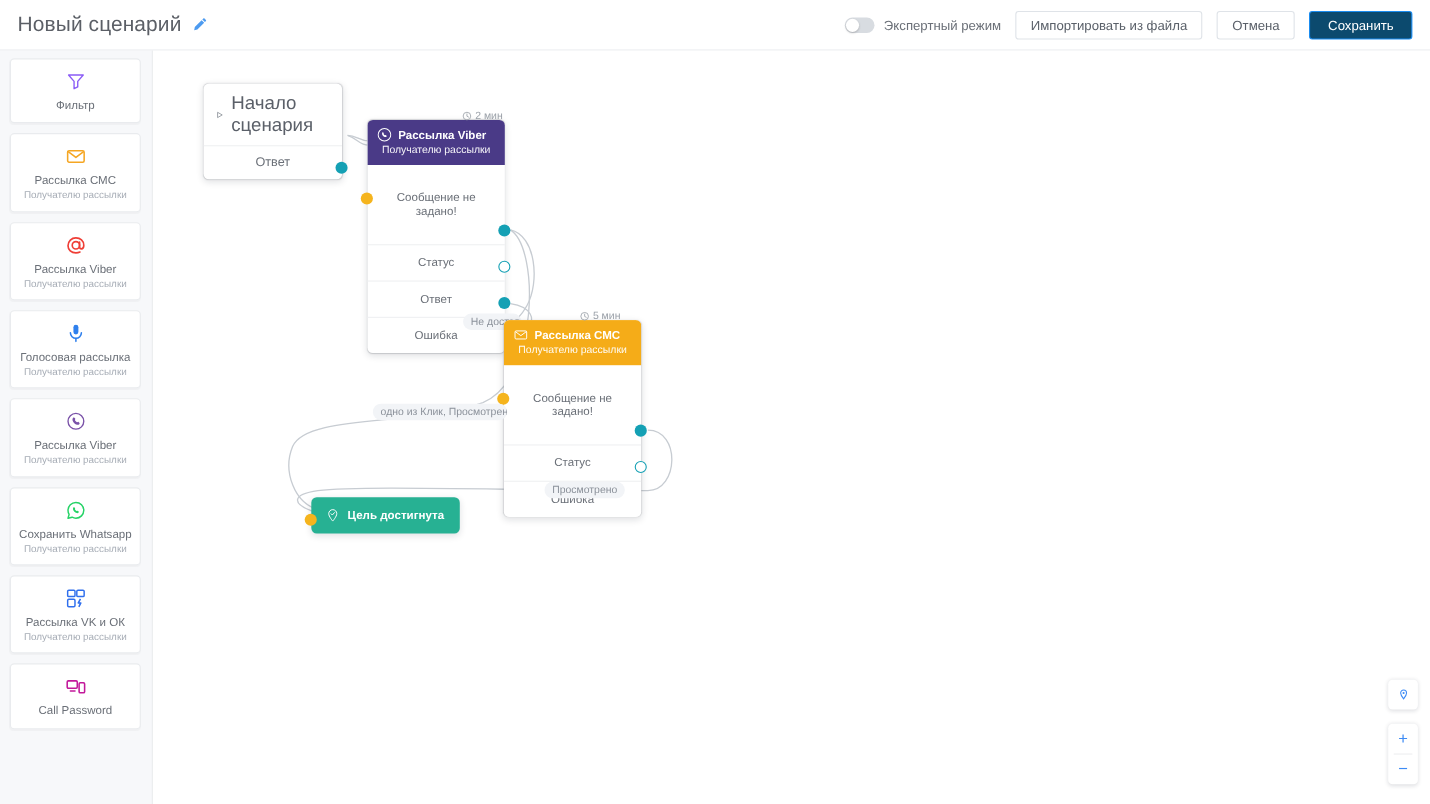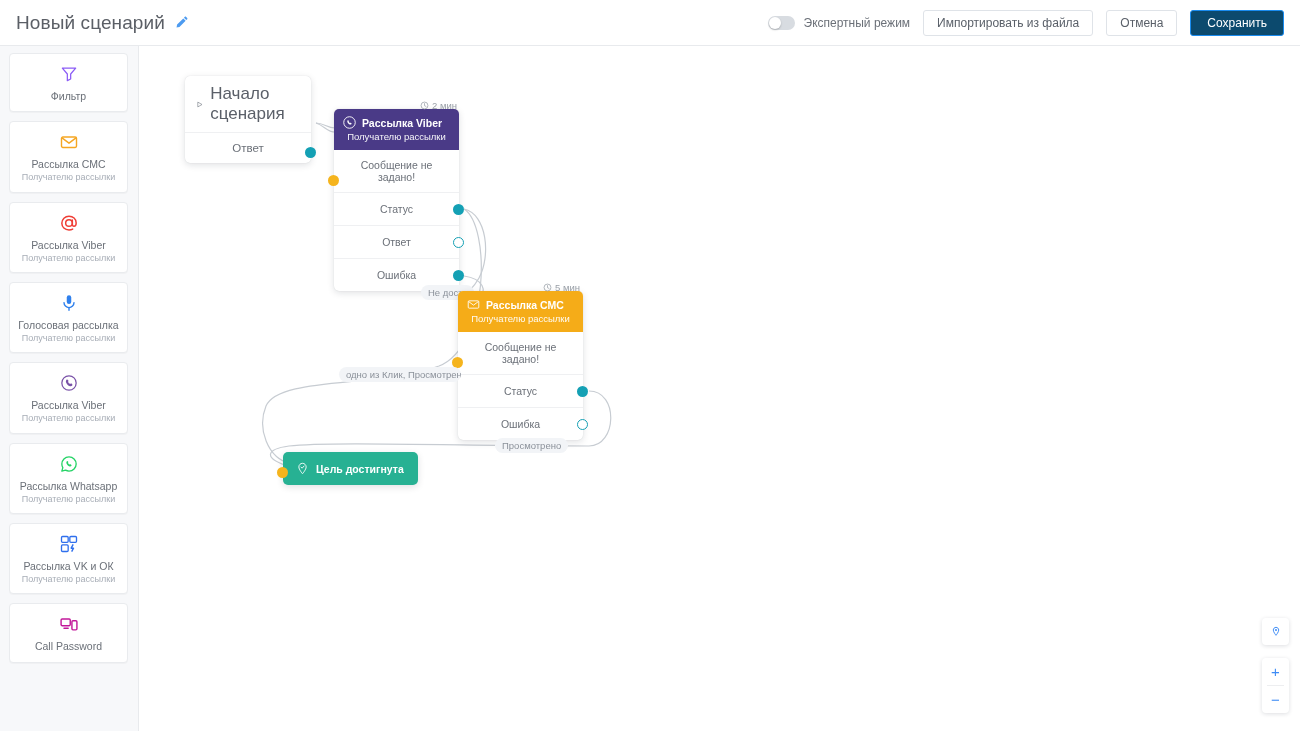--- a/index.html
+++ b/index.html
@@ -78,21 +78,21 @@
   .start-node { width: 126px; }
   .start-head { display: flex; align-items: center; gap: 7px; padding: 8px 10px 8px 11px; font-size: 17px; color: #5b6069; border-bottom: 1px solid #eff0f2; }
   .start-port-row { padding: 9px 10px; font-size: 11.5px; color: #6b7078; text-align: center; }
 
   
   .msg-node { width: 125px; }
   .msg-head { padding: 7px 9px 8px; color: #fff; }
   .msg-head-top { display: flex; align-items: center; gap: 6px; }
   .msg-title { font-size: 10.5px; font-weight: bold; }
   .msg-sub { font-size: 9.5px; text-align: center; margin-top: 2px; opacity: .95; }
-  .msg-body { padding: 9px 8px; font-size: 10.5px; color: #6b7078; text-align: center; border-bottom: 1px solid #eff0f2; }
+  .msg-body { padding: 24px 8px; font-size: 10.5px; color: #6b7078; text-align: center; border-bottom: 1px solid #eff0f2; }
   .port-row { padding: 10px 8px; font-size: 10.5px; color: #6b7078; text-align: center; border-bottom: 1px solid #eff0f2; }
   .port-row:last-child { border-bottom: none; }
 
   .timer { position: absolute; display: flex; align-items: center; gap: 3px; font-size: 9.5px; color: #9aa0a8; justify-content: flex-end; }
 
   .goal-node {
     display: flex; align-items: center; gap: 7px;
     background: #27b193; color: #fff; border-radius: 5px;
     padding: 10px 14px 10px 13px; font-size: 10.5px; font-weight: bold;
     box-shadow: 0 2px 7px rgba(16,24,40,.13);
@@ -197,21 +197,21 @@
           <div class="palette-label">Рассылка Viber</div>
           <div class="palette-sub">Получателю рассылки</div>
         </div>
         <div class="palette-item">
           <div class="palette-icon">
             <svg width="20" height="20" viewBox="0 0 24 24">
               <path d="M12 3.4c-4.8 0-8.6 3.9-8.6 8.6 0 1.6.4 3 1.2 4.3L3.4 20.6l4.5-1.2c1.2.7 2.6 1.1 4.1 1.1 4.8 0 8.6-3.9 8.6-8.6S16.8 3.4 12 3.4z" fill="none" stroke="#25d366" stroke-width="1.6" stroke-linejoin="round"></path>
               <path d="M9.4 8.6c.6-.4 1.3.2 1.7.8.3.6-.3.9-.2 1.4.3.9 1 1.6 1.9 1.9.5.1.8-.5 1.4-.2.6.4 1.2 1.1.8 1.7-.4.6-1.4 1-2.2.7-1.8-.6-3.3-2.1-3.9-3.9-.3-.8.1-1.8.5-2.4z" fill="#25d366"></path>
             </svg>
           </div>
-          <div class="palette-label">Рассылка Whatsapp</div>
+          <div class="palette-label">Сохранить Whatsapp</div>
           <div class="palette-sub">Получателю рассылки</div>
         </div>
         <div class="palette-item">
           <div class="palette-icon">
             <svg width="20" height="20" viewBox="0 0 24 24">
               <rect x="3" y="3" width="8" height="7" rx="1.3" fill="none" stroke="#2f6fed" stroke-width="1.6"></rect>
               <rect x="13" y="3" width="8" height="7" rx="1.3" fill="none" stroke="#2f6fed" stroke-width="1.6"></rect>
               <rect x="3" y="13" width="8" height="8" rx="1.3" fill="none" stroke="#2f6fed" stroke-width="1.6"></rect>
               <path d="M17 12.5 L14.6 17h2.8l-2.2 4.2" fill="none" stroke="#2f6fed" stroke-width="1.7" stroke-linejoin="round"></path>
             </svg>
@@ -306,21 +306,21 @@
 
       <div class="port port-in" style="left:-6px;  top:66px;"></div>
       <div class="port port-filled" style="left:119px; top:95px;"></div>
       <div class="port port-hollow" style="left:119px; top:128px;"></div>
       <div class="port port-filled" style="left:119px; top:161px;"></div>
     </div>
 
     <div class="edge-label" style="left:282px; top:239px; width:53px; overflow:hidden;">Не доставлено</div>
 
     <div class="node" style="left:319px; top:245px;">
-      <div class="timer" style="left:85px; top:-9px;">
+      <div class="timer" style="left:69px; top:-9px;">
         <svg width="9" height="9" viewBox="0 0 12 12">
           <circle cx="6" cy="6" r="4.6" fill="none" stroke="#9aa0a8" stroke-width="1"></circle>
           <path d="M6 3.4 V6.2 L7.9 7.2" fill="none" stroke="#9aa0a8" stroke-width="1" stroke-linecap="round"></path>
         </svg>
         <span>5 мин</span>
       </div>
 
       <div class="node-card msg-node">
         <div class="msg-head" style="background:#f5ac18;">
           <div class="msg-head-top">

